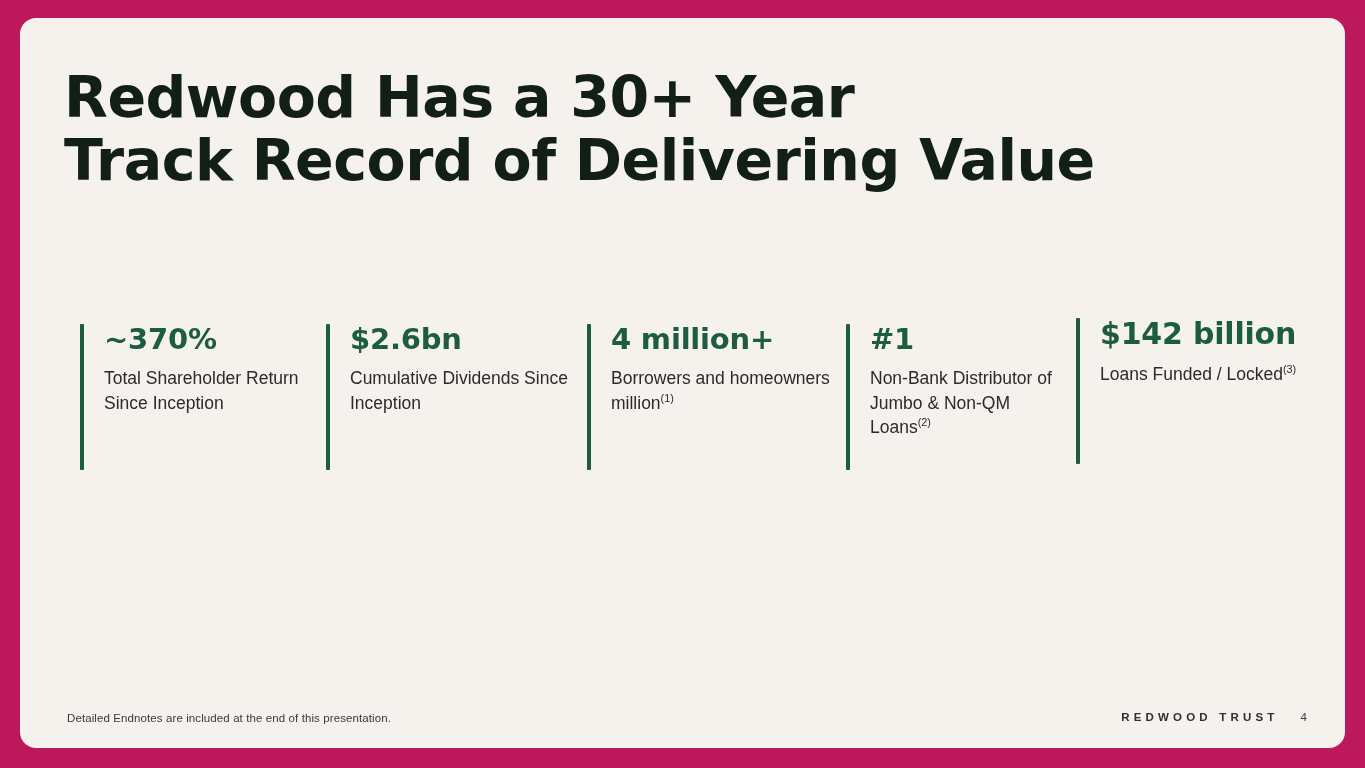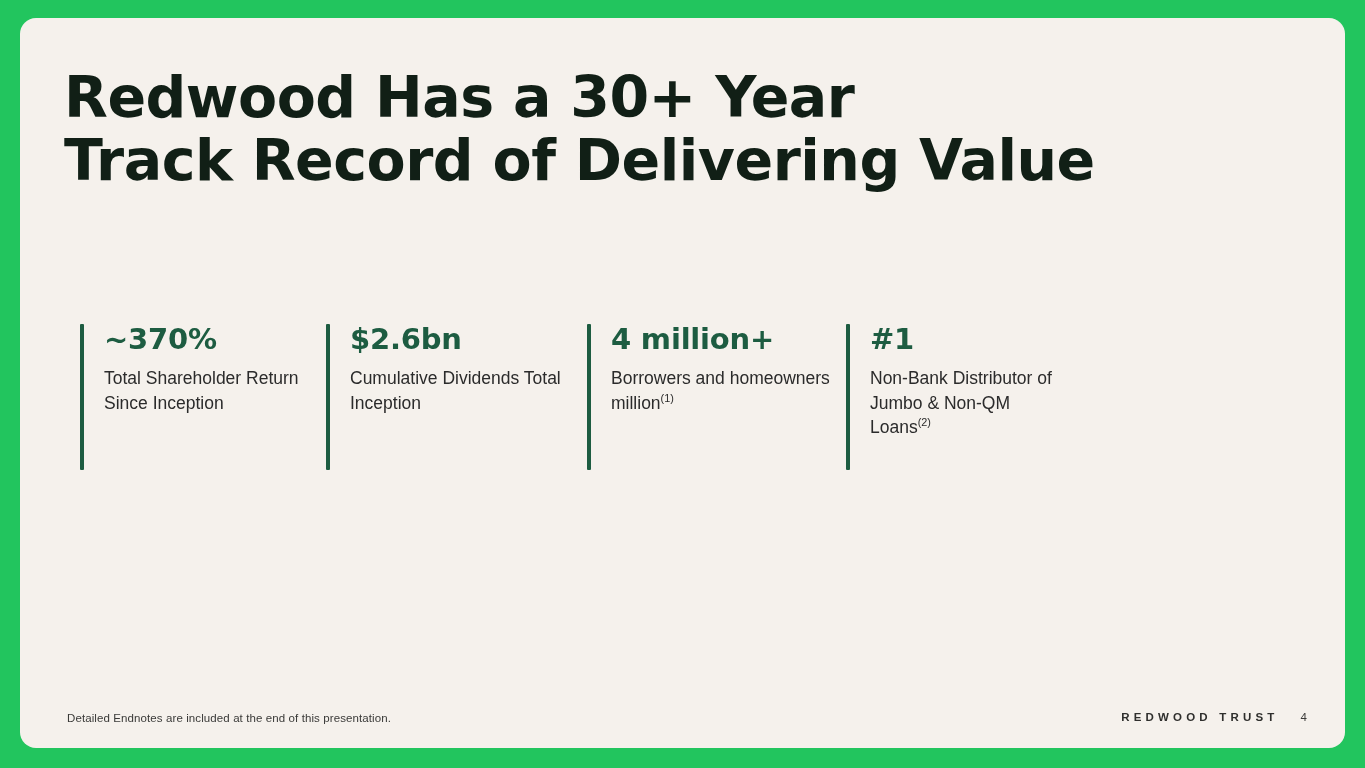--- a/index.html
+++ b/index.html
@@ -11,21 +11,21 @@
     height: 768px;
     overflow: hidden;
     background: #1d5240;
     font-family: "Liberation Sans", sans-serif;
   }
 
   .slide {
     position: relative;
     width: 1365px;
     height: 768px;
-    background: #22c55e;
+    background: #be185d;
     box-sizing: border-box;
     padding: 18px 20px 20px 20px;
   }
 
   .panel {
     position: relative;
     width: 100%;
     height: 100%;
     background: #f5f1ec;
     border-radius: 16px;
@@ -168,40 +168,47 @@
         <div class="stat-body">
           <div class="stat-value">~370%</div>
           <div class="stat-label"><span>Total Shareholder Return Since Inception</span><sup></sup></div>
         </div>
       </div>
 
       <div class="stat stat-2">
         <div class="stat-bar"></div>
         <div class="stat-body">
           <div class="stat-value">$2.6bn</div>
-          <div class="stat-label"><span>Cumulative Dividends Total Inception</span><sup></sup></div>
+          <div class="stat-label"><span>Cumulative Dividends Since Inception</span><sup></sup></div>
         </div>
       </div>
 
       <div class="stat stat-3">
         <div class="stat-bar"></div>
         <div class="stat-body">
           <div class="stat-value">4 million+</div>
           <div class="stat-label"><span>Borrowers and homeowners million</span><sup>(1)</sup></div>
         </div>
       </div>
 
       <div class="stat stat-4">
         <div class="stat-bar"></div>
         <div class="stat-body">
           <div class="stat-value">#1</div>
           <div class="stat-label"><span>Non-Bank Distributor of Jumbo &amp; Non-QM Loans</span><sup>(2)</sup></div>
         </div>
       </div>
 
+      <div class="stat stat-5">
+        <div class="stat-bar"></div>
+        <div class="stat-body">
+          <div class="stat-value">$142 billion</div>
+          <div class="stat-label"><span>Loans Funded / Locked</span><sup>(3)</sup></div>
+        </div>
+      </div>
 
     </div>
 
     <div class="footnote">Detailed Endnotes are included at the end of this presentation.</div>
 
     <div class="brand-block">
       <span class="brand">REDWOOD TRUST</span>
       <span class="page-num">4</span>
     </div>
 

